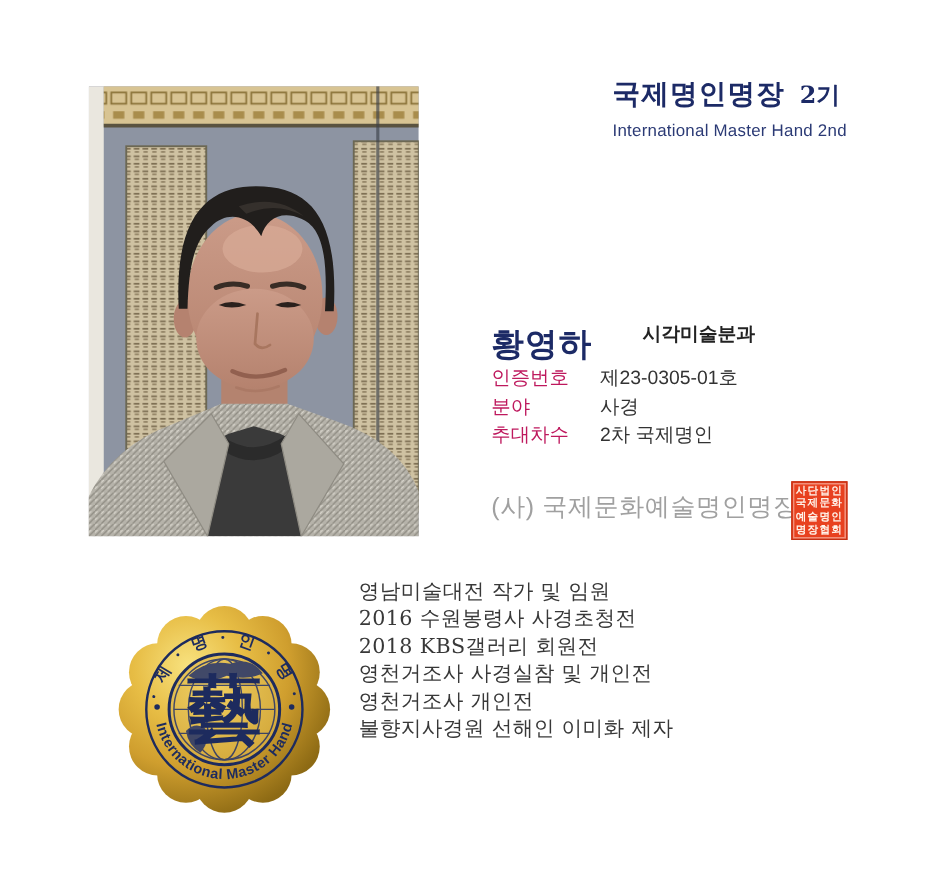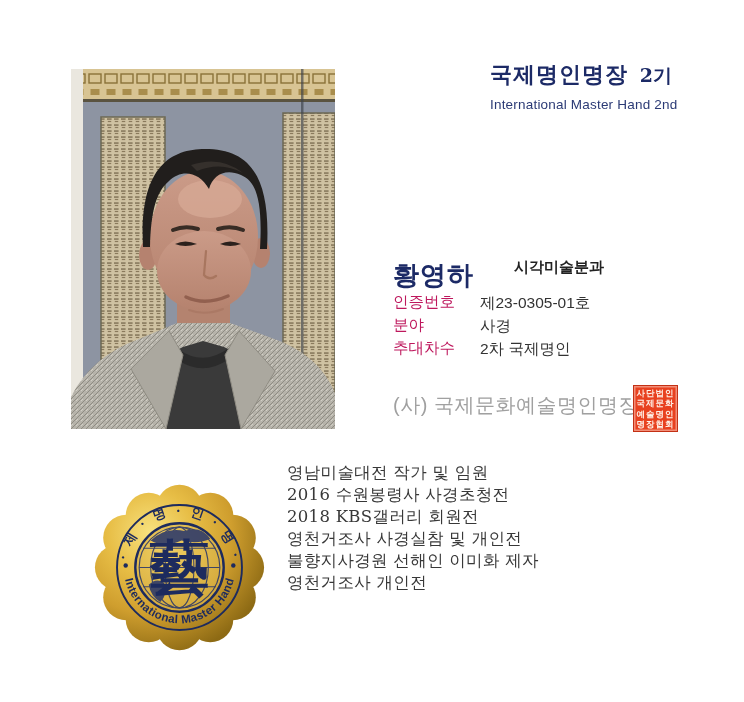--- a/index.html
+++ b/index.html
@@ -215,18 +215,18 @@
     <circle cx="34" cy="84" r="2.3" fill="#1d2b5e"></circle>
     <circle cx="146" cy="84" r="2.3" fill="#1d2b5e"></circle>
   </svg>
 
   <div class="ach">
     <ul>
       <li>영남미술대전 작가 및 임원</li>
       <li>2016 수원봉령사 사경초청전</li>
       <li>2018 KBS갤러리 회원전</li>
       <li>영천거조사 사경실참 및 개인전</li>
+      <li>영천거조사 개인전</li>
       <li>불향지사경원 선해인 이미화 제자</li>
-      <li>영천거조사 개인전</li>
     </ul>
   </div>
 
 </div>
 
 </body></html>

